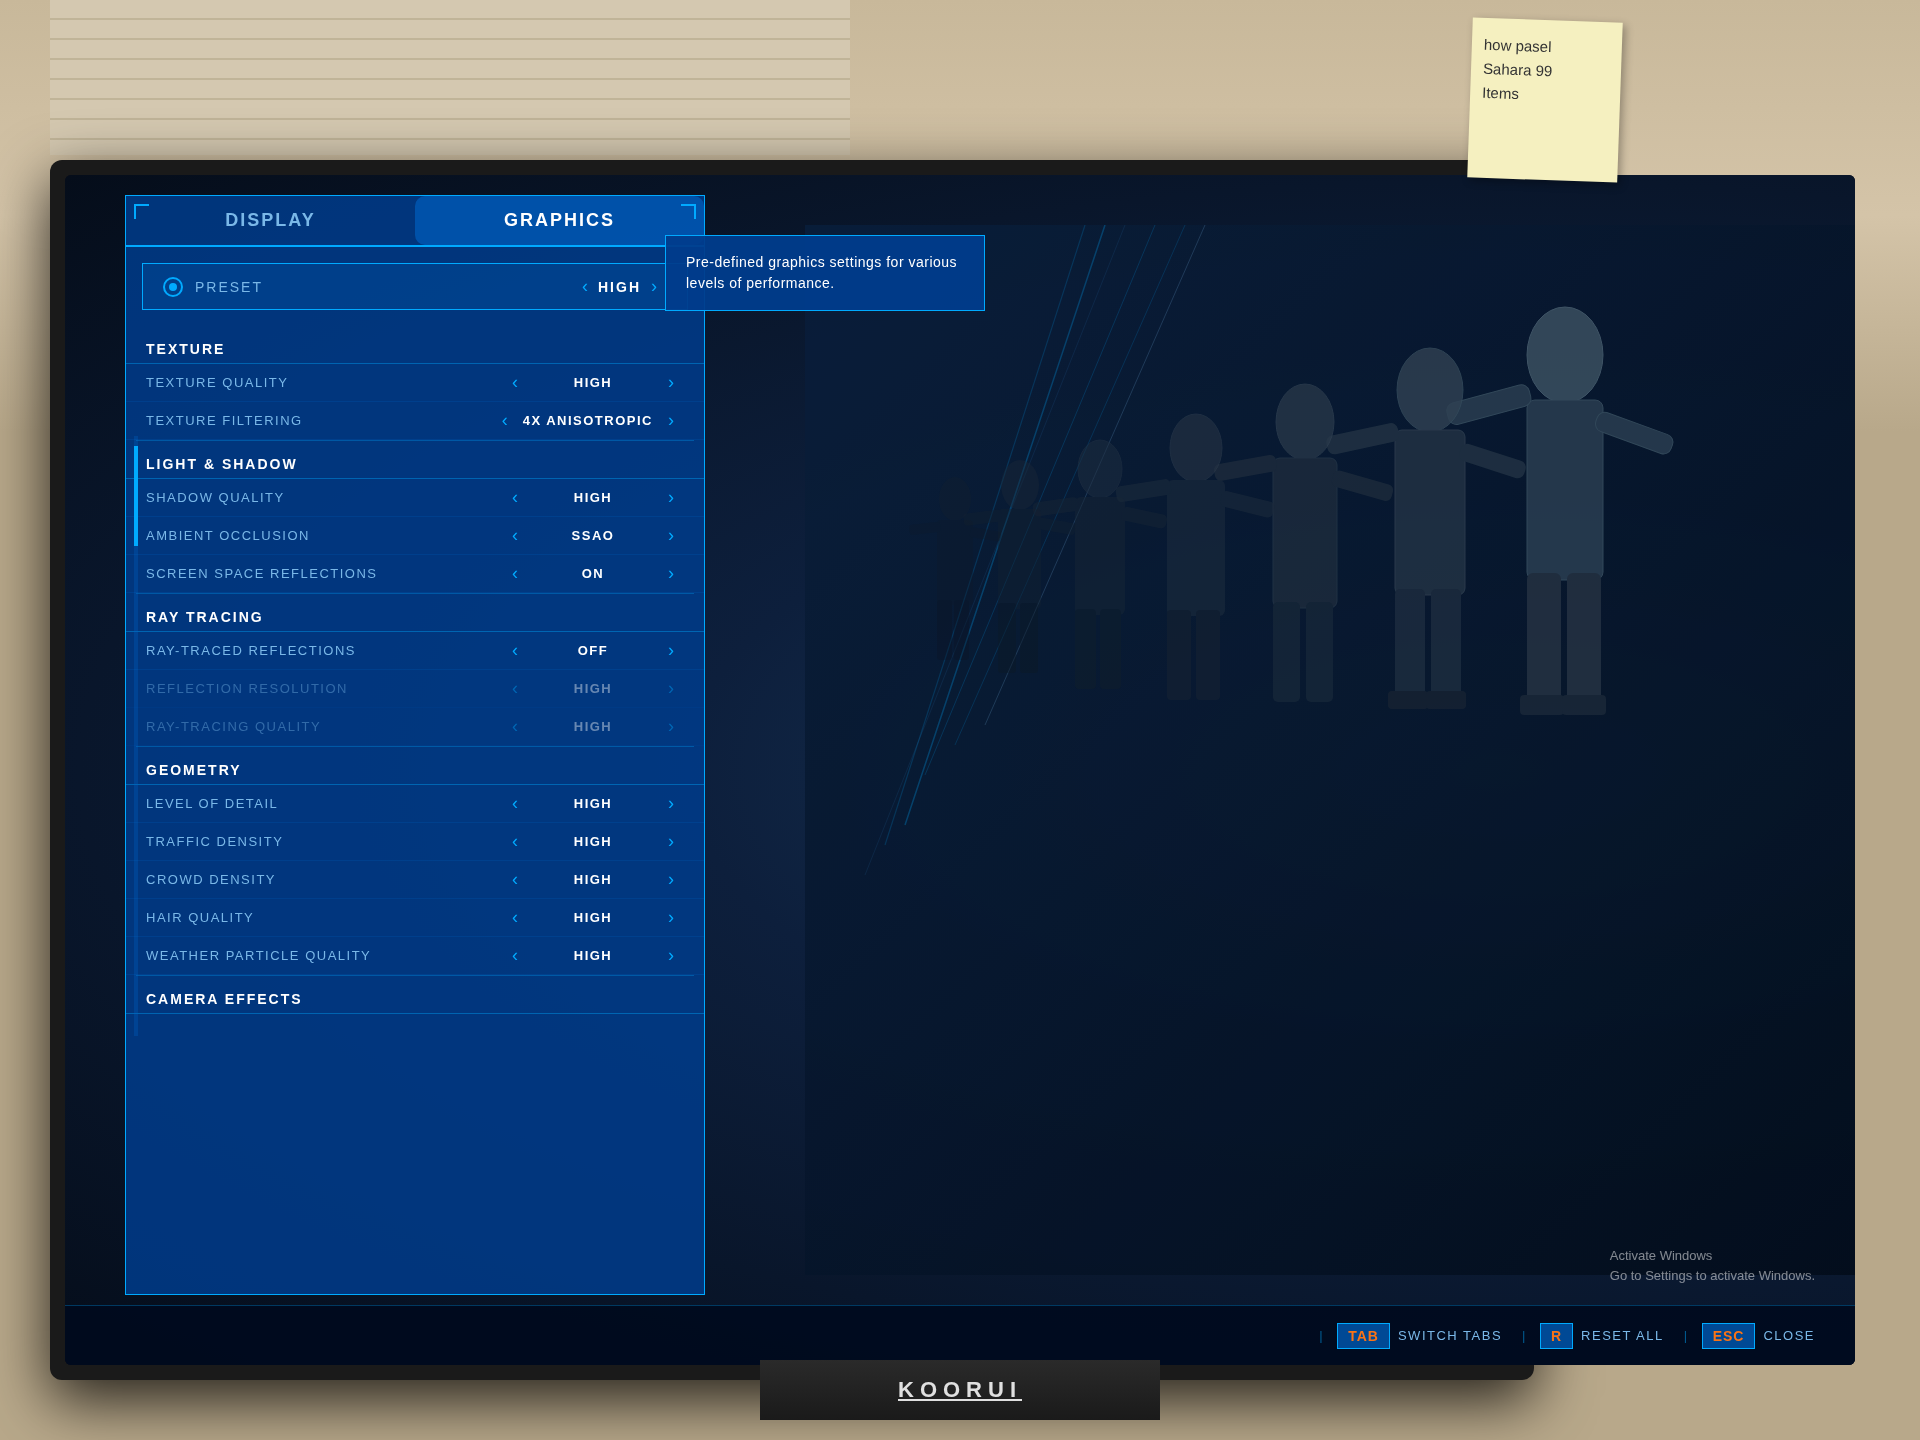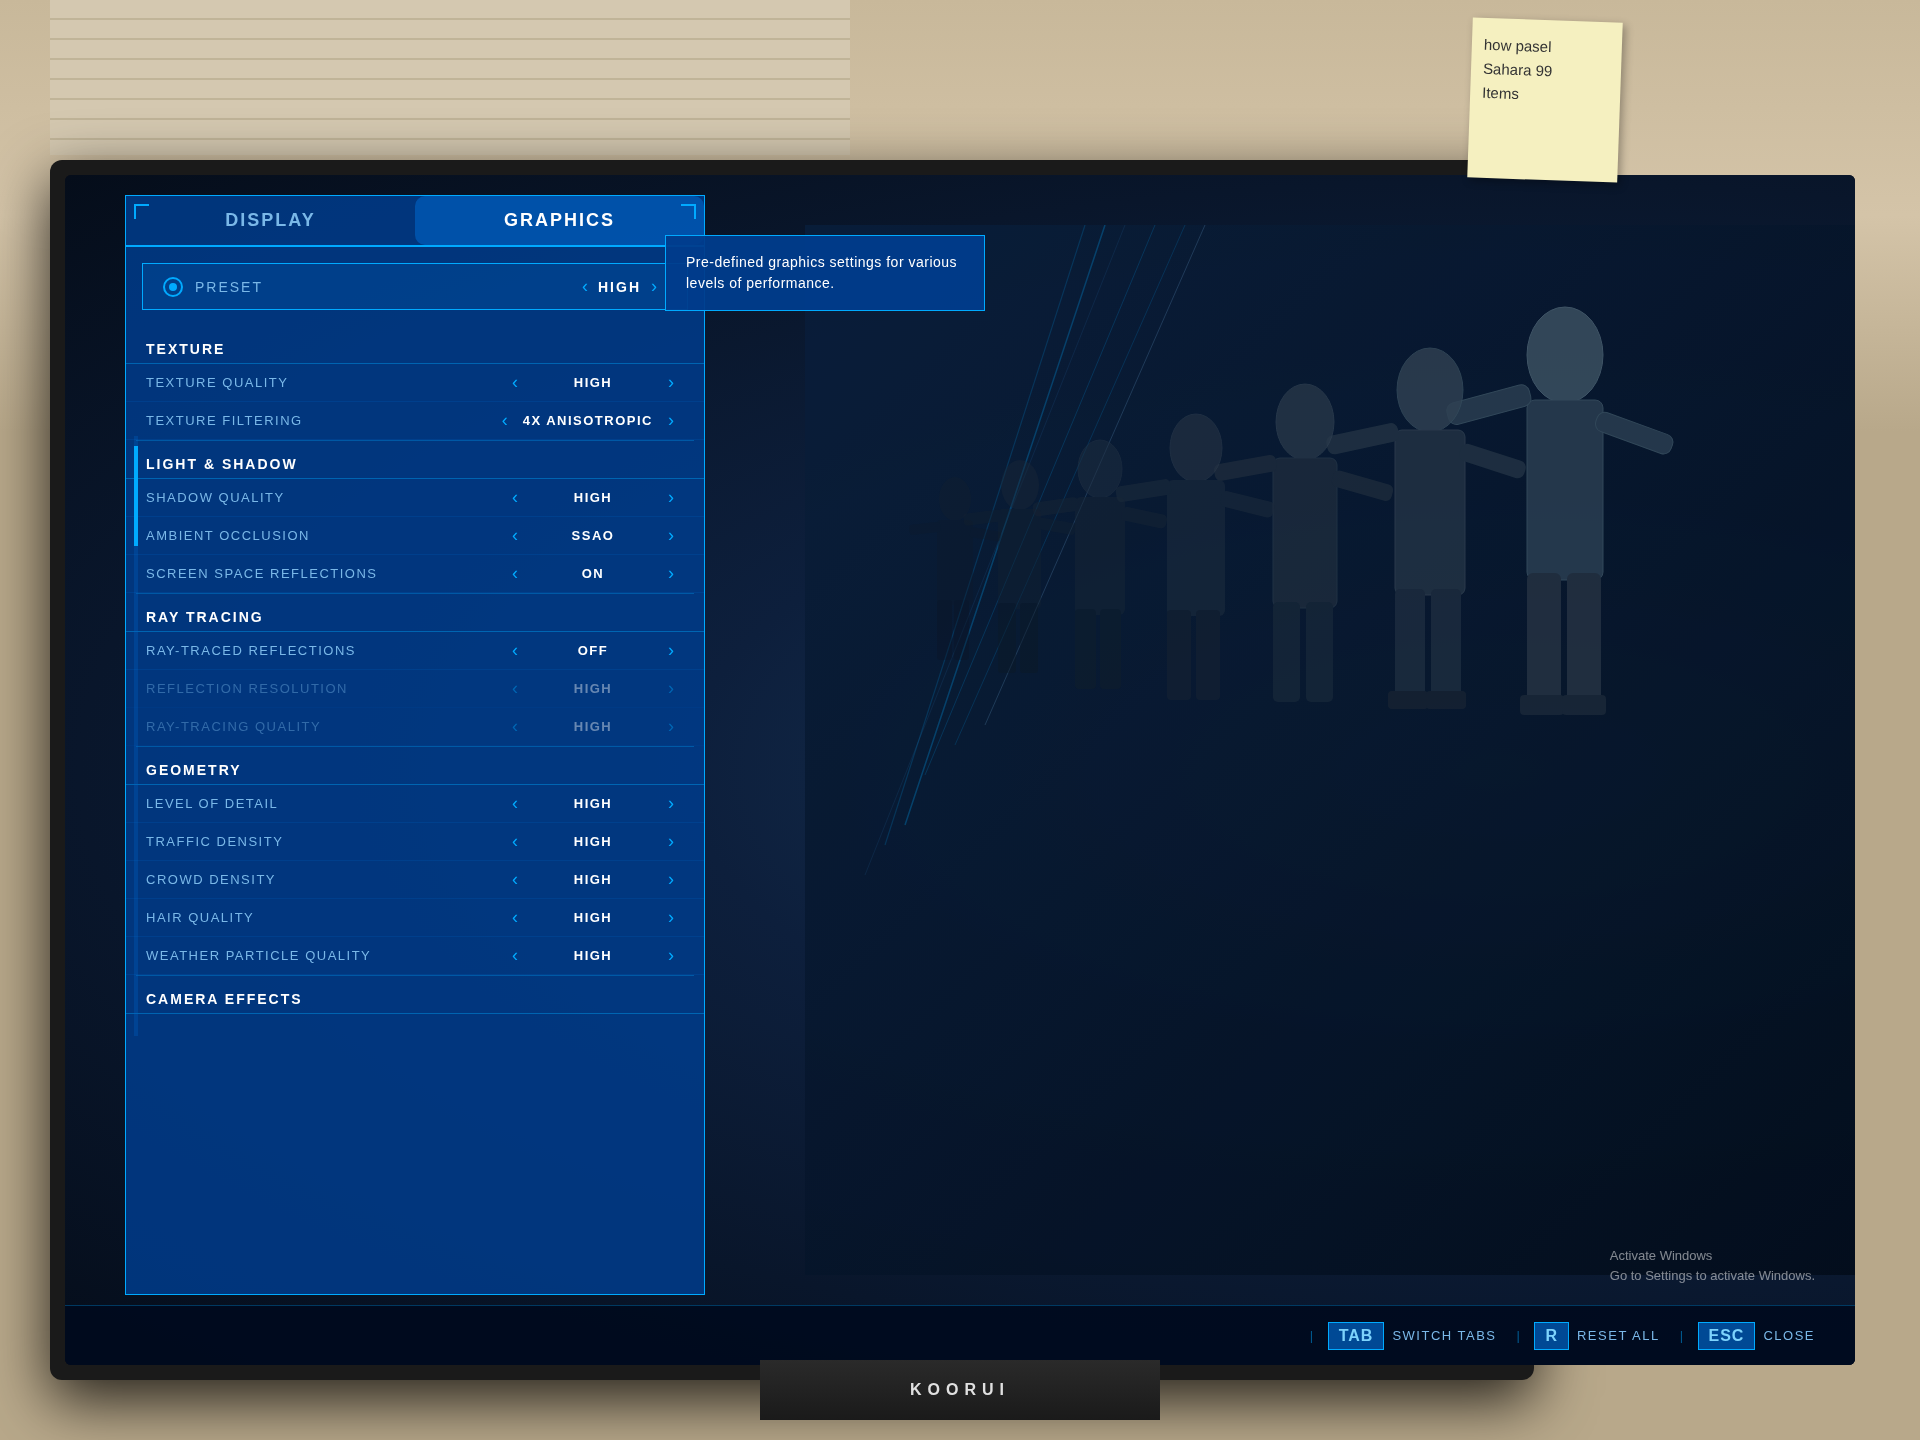--- a/index.html
+++ b/index.html
@@ -246,23 +246,23 @@
       align-items: center;
       gap: 8px;
       color: #7ab8e8;
       font-size: 13px;
       letter-spacing: 1.5px;
     }
 
     .key-badge {
       background: rgba(0, 100, 200, 0.7);
       border: 1px solid #00aaff;
-      color: #7dd3fc;
+      color: #f97316;
       padding: 4px 10px;
-      font-size: 16px;
+      font-size: 14px;
       font-weight: bold;
       letter-spacing: 1px;
     }
 
     
     .activate-windows {
       position: absolute;
       bottom: 80px;
       right: 40px;
       color: rgba(255,255,255,0.5);
@@ -319,23 +319,24 @@
       height: 60px;
       background: linear-gradient(180deg, #2a2a2a, #1a1a1a);
       display: flex;
       align-items: center;
       justify-content: center;
       z-index: 3;
     }
 
     .brand-text {
       color: #e0e0e0;
-      font-size: 16px;
+      font-size: 22px;
       font-weight: bold;
       letter-spacing: 6px;
+      text-decoration: underline;
     }
 
     
     .section-divider {
       height: 1px;
       background: rgba(0, 170, 255, 0.3);
       margin: 0 10px;
     }
 
     

